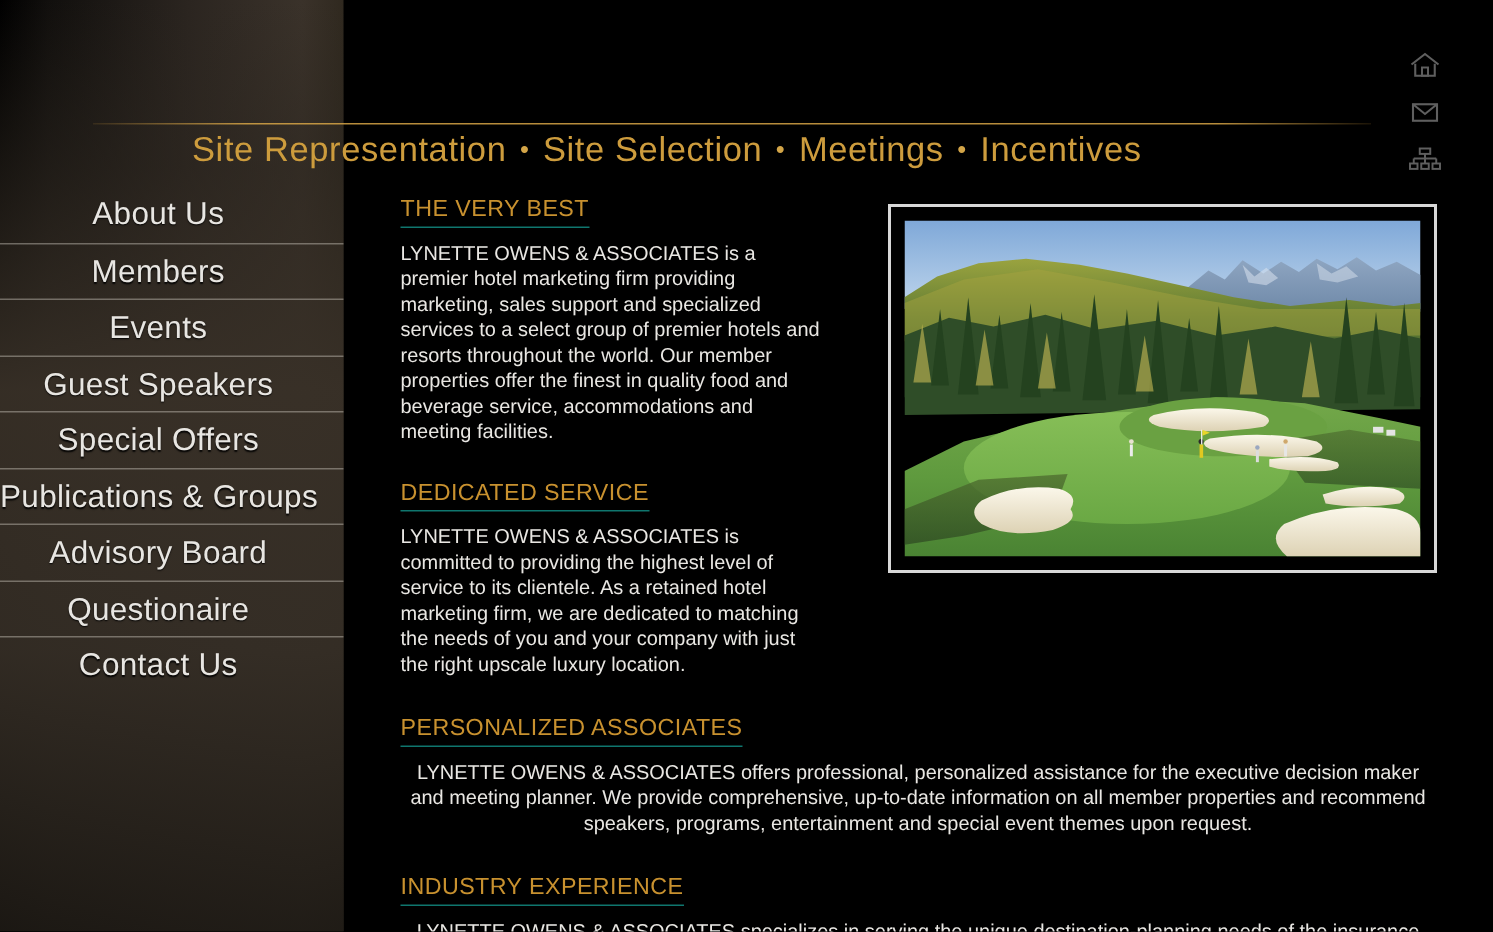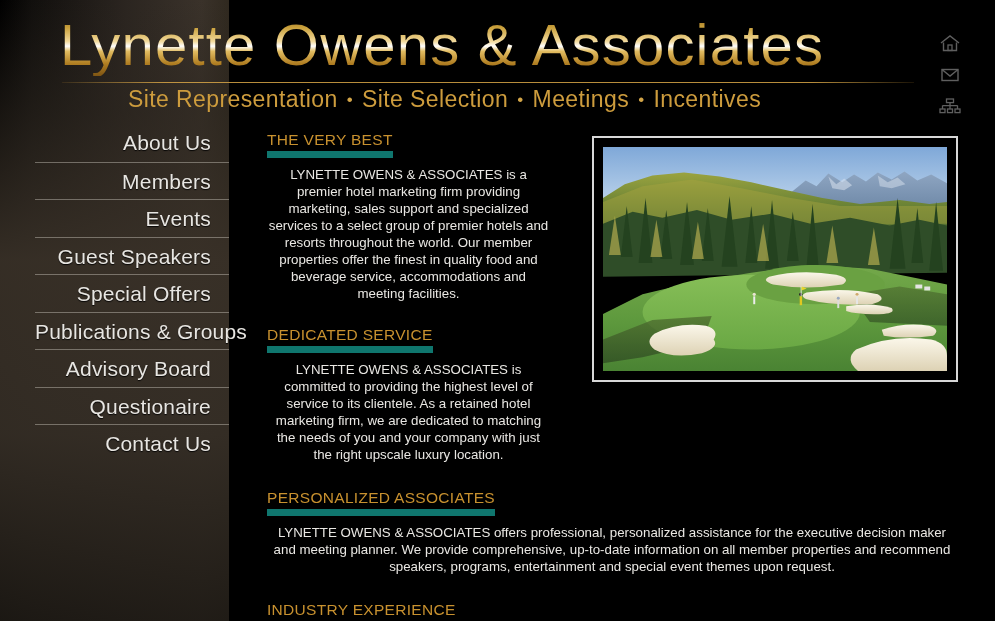--- a/index.html
+++ b/index.html
@@ -39,32 +39,31 @@
   #sidebar-nav {
     position: absolute;
     left: 0;
     top: 124px;
     width: 229px;
   }
   .nav-item {
     position: relative;
     height: 37.5px;
     line-height: 37.5px;
-    text-align: right;
+    text-align: center;
     padding-right: 18px;
     box-sizing: border-box;
     color: #e8e6e2;
     font-family: "Liberation Sans", sans-serif;
     font-size: 21px;
     font-weight: 300;
     letter-spacing: 0.2px;
     white-space: nowrap;
     cursor: pointer;
     text-shadow: 0 1px 1px rgba(0,0,0,0.9);
-    margin-left: 35px;
   }
   .nav-item + .nav-item {
     border-top: 1px solid rgba(215,210,200,0.42);
   }
 
   
   #header {
     position: absolute;
     left: 0;
     top: 0;
@@ -152,32 +151,32 @@
     width: 700px;
   }
   .section { margin-bottom: 0; }
   .section-heading {
     color: #c8912f;
     font-family: "Liberation Sans", sans-serif;
     font-size: 15.5px;
     font-weight: 400;
     letter-spacing: 0.3px;
     padding-bottom: 2px;
-    border-bottom: 7px solid #0f766e;
+    border-bottom: 1px solid #0f766e;
     display: inline-block;
     white-space: nowrap;
   }
   .section-body {
     color: #e9e7e3;
     font-family: "Liberation Sans", sans-serif;
     font-size: 13.3px;
     line-height: 17px;
     margin-top: 8px;
   }
-  .narrow { width: 283px; text-align: center; }
+  .narrow { width: 283px; }
   .wide   { width: 690px; text-align: center; }
   .gap-a  { height: 24px; }
   .gap-b  { height: 26px; }
   .gap-c  { height: 26px; }
 
   
   #photo-frame {
     position: absolute;
     left: 592px;
     top: 136px;
@@ -205,21 +204,20 @@
   <div class="nav-item"><span>Events</span></div>
   <div class="nav-item"><span>Guest Speakers</span></div>
   <div class="nav-item"><span>Special Offers</span></div>
   <div class="nav-item"><span>Publications &amp; Groups</span></div>
   <div class="nav-item"><span>Advisory Board</span></div>
   <div class="nav-item"><span>Questionaire</span></div>
   <div class="nav-item"><span>Contact Us</span></div>
 </nav>
 
 <header id="header">
-  <div id="logo-title">Lynette Owens &amp; Associates</div>
   <div id="logo-rule"></div>
   <div id="logo-tagline">
     <span>Site Representation</span><span class="tag-sep">•</span><span>Site Selection</span><span class="tag-sep">•</span><span>Meetings</span><span class="tag-sep">•</span><span>Incentives</span>
   </div>
 
   <div id="header-icons">
     <svg class="hicon" viewBox="0 0 22 18">
       <path d="M2 9 L11 2 L20 9" fill="none" stroke="#9a9a9a" stroke-width="1.4"></path>
       <path d="M4.5 8.5 L4.5 16.5 L17.5 16.5 L17.5 8.5" fill="none" stroke="#9a9a9a" stroke-width="1.4"></path>
       <rect x="9" y="11" width="4" height="5.5" fill="none" stroke="#9a9a9a" stroke-width="1.3"></rect>

